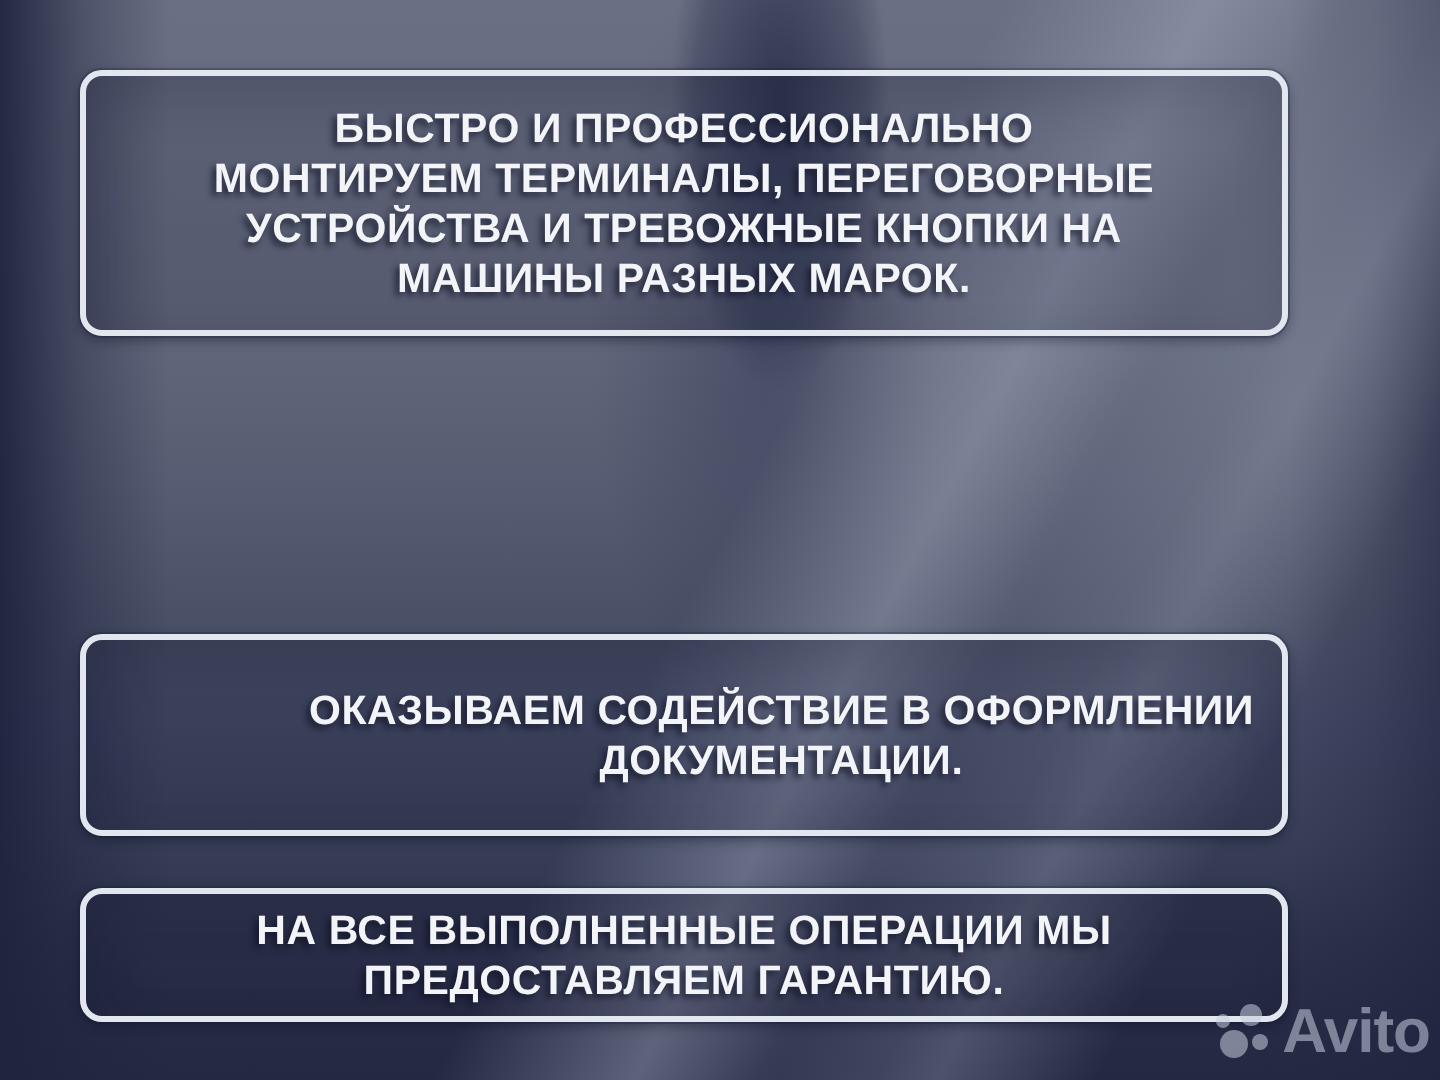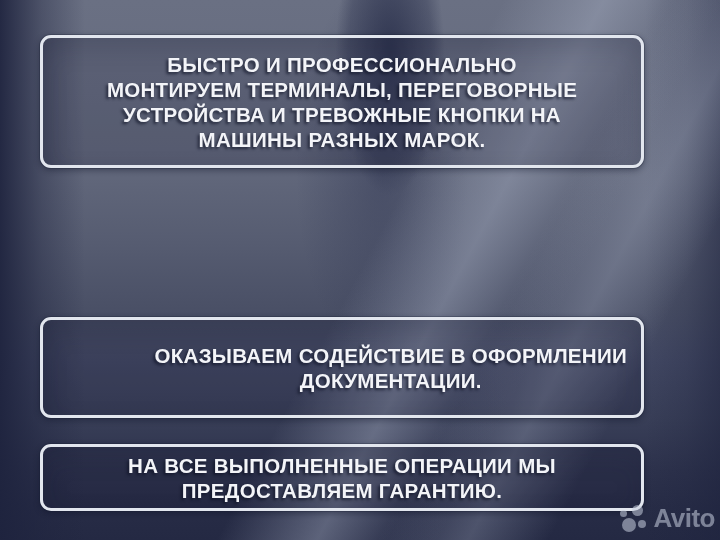--- a/index.html
+++ b/index.html
@@ -64,21 +64,21 @@
   }
   .wm-logo{position:relative;width:30px;height:28px;display:inline-block;}
   .wm-dot{position:absolute;border-radius:50%;background:#c7ceе2;background:#c7cede;}
   .wm-d1{width:7px;height:7px;left:0;top:5px;}
   .wm-d2{width:11px;height:11px;left:12px;top:0;}
   .wm-d3{width:14px;height:14px;left:2px;top:13px;}
   .wm-d4{width:8px;height:8px;left:18px;top:15px;}
   .wm-text{
     color:#c7cede;
     font-weight:700;
-    font-size:26px;
+    font-size:31px;
     letter-spacing:-0.5px;
   }
 </style>
 </head>
 <body>
 
 <div class="canvas">
   <div class="bg"></div>
 
   <div class="card card1">

